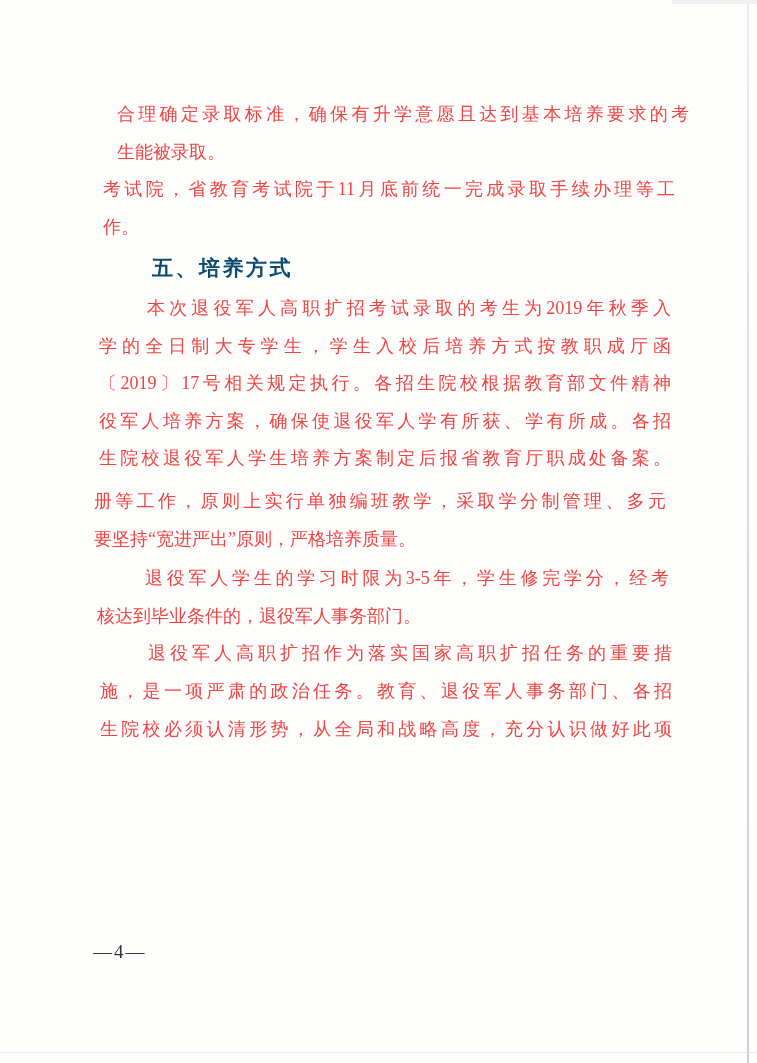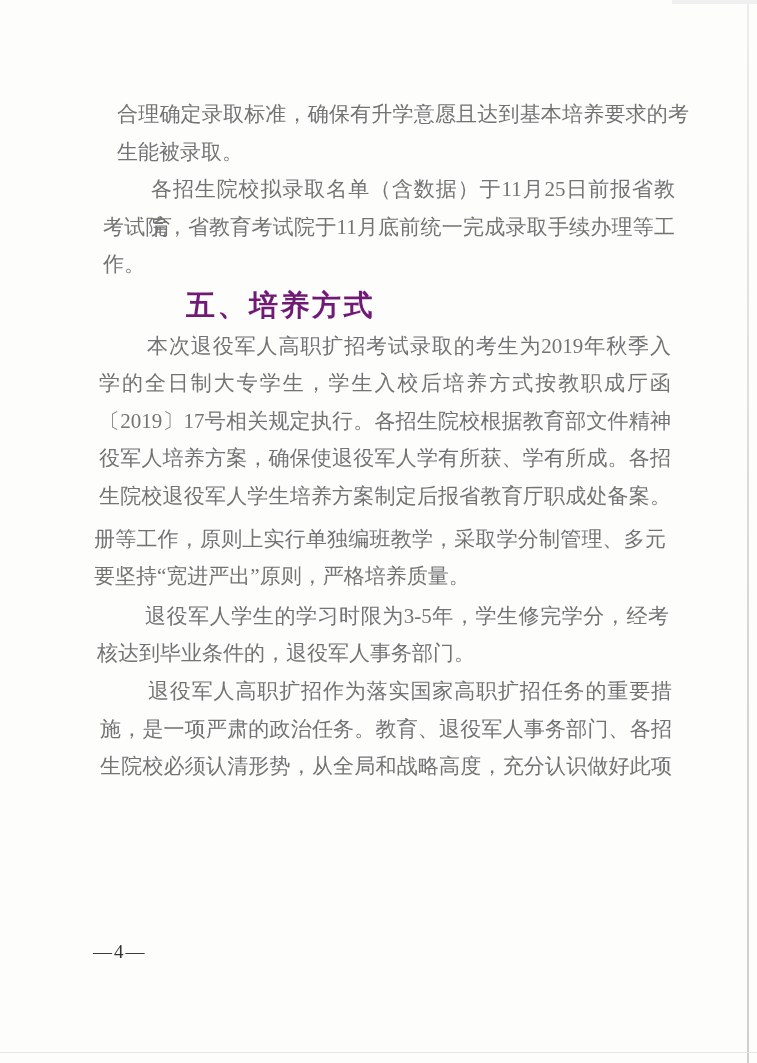--- a/index.html
+++ b/index.html
@@ -30,44 +30,43 @@
   .corner-top {
     position: absolute; left: 672px; top: 0;
     width: 85px; height: 4px;
     background: #f0f0f0;
   }
   
   .content { position: absolute; left: 0; top: 96px; }
   .para { width: 572px; }
   .line {
     height: 37.6px; line-height: 37.6px;
-    font-size: 21px;
-    color: #737373;
+    font-size: 18px;
+    color: #ef4444;
     white-space: normal;
   }
   .fill { text-align: justify; text-align-last: justify; }
   .indent { padding-left: 48px; }
   
   .b0 { margin-left: 117px; }
   .b1 { margin-left: 103px; }
   .b3 { margin-left: 99px; }
   .b4 { margin-left: 94px; margin-top: 5px; }
   .b5 { margin-left: 97px; margin-top: 2px; }
   .b7 { margin-left: 100px; }
   
   .heading {
     font-family: "Liberation Sans", "DejaVu Sans", sans-serif;
     font-weight: 700;
     color: #161616;
   }
   .heading .line {
-    font-size: 29px;
+    font-size: 21px;
     letter-spacing: 2.5px;
-    color: #701a75;
-    margin-left: 34px;
+    color: #0c4a6e;
   }
   .bh5 { margin-left: 152px; margin-top: 3px; margin-bottom: 3px; }
   .bh6 { margin-left: 146px; margin-top: 3px; margin-bottom: 5px; }
   
   .pageno {
     position: absolute; left: 93px; top: 941px;
     font-size: 19px; letter-spacing: 2px;
     color: #333333;
   }
 </style>
@@ -81,21 +80,20 @@
   <div class="corner-top"></div>
 
   <main class="content">
 
     <div class="para b0">
       <div class="line fill">合理确定录取标准，确保有升学意愿且达到基本培养要求的考</div>
       <div class="line">生能被录取。</div>
     </div>
 
     <div class="para b1">
-      <div class="line fill indent">各招生院校拟录取名单（含数据）于11月25日前报省教育</div>
       <div class="line fill">考试院，省教育考试院于11月底前统一完成录取手续办理等工</div>
       <div class="line">作。</div>
     </div>
 
     <div class="para heading bh5">
       <div class="line">五、培养方式</div>
     </div>
 
     <div class="para b3">
       <div class="line fill indent">本次退役军人高职扩招考试录取的考生为2019年秋季入</div>

